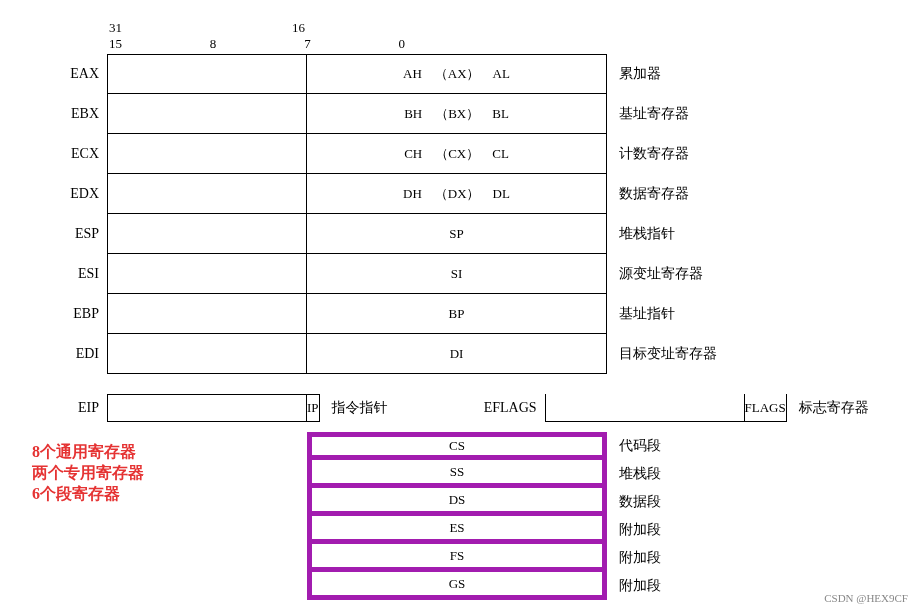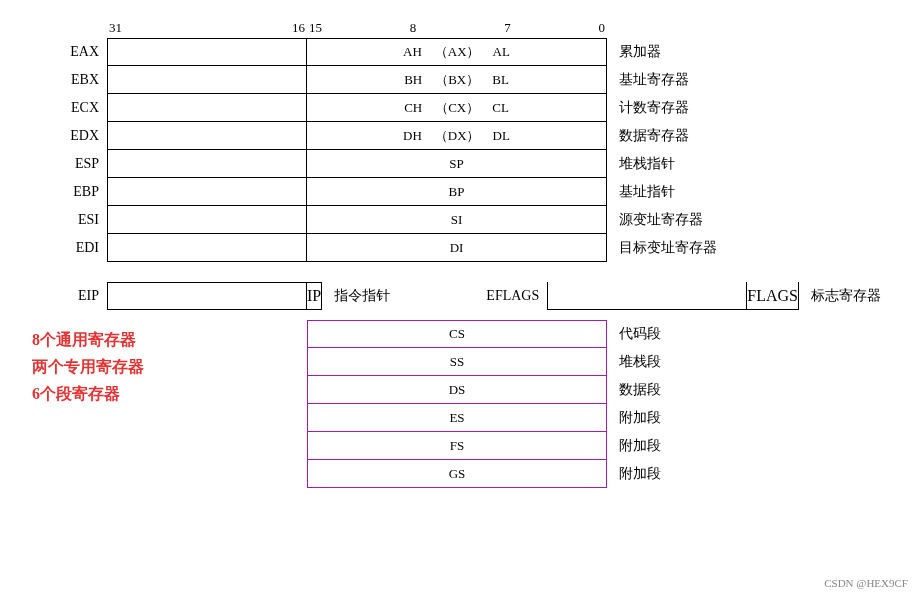--- a/index.html
+++ b/index.html
@@ -16,21 +16,21 @@
 
     .registers-section {
       display: flex;
       flex-direction: column;
       gap: 0;
     }
 
     .reg-row {
       display: flex;
       align-items: stretch;
-      height: 28px;
+      height: 40px;
     }
 
     .reg-name {
       width: 75px;
       display: flex;
       align-items: center;
       justify-content: flex-end;
       padding-right: 8px;
       font-size: 14px;
       font-weight: normal;
@@ -54,21 +54,21 @@
       max-width: 300px;
     }
 
     .reg-box-full {
       border: 1px solid #000;
       border-left: none;
       flex: 1;
       display: flex;
       align-items: center;
       justify-content: center;
-      font-size: 16px;
+      font-size: 13px;
       max-width: 300px;
     }
 
     .reg-desc {
       width: 150px;
       display: flex;
       align-items: center;
       padding-left: 12px;
       font-size: 14px;
       flex-shrink: 0;
@@ -110,21 +110,21 @@
     .seg-section {
       display: flex;
       align-items: flex-start;
       margin-top: 10px;
     }
 
     .seg-left-text {
       width: 200px;
       display: flex;
       flex-direction: column;
-      gap: 6px;
+      gap: 0;
       padding-top: 10px;
       flex-shrink: 0;
     }
 
     .seg-text-line {
       font-size: 16px;
       font-weight: bold;
       color: #e53333;
     }
 
@@ -135,21 +135,21 @@
     }
 
     .seg-row {
       display: flex;
       align-items: stretch;
       height: 28px;
     }
 
     .seg-box {
       width: 300px;
-      border: 1px solid #a21caf;
+      border: 5px solid #a21caf;
       display: flex;
       align-items: center;
       justify-content: center;
       font-size: 13px;
     }
 
     .seg-row:not(:first-child) .seg-box {
       border-top: none;
     }
 
@@ -174,20 +174,21 @@
       margin: 0 auto;
     }
 
     
     .bit-numbers {
       display: flex;
       margin-left: 75px;
       margin-bottom: 2px;
       font-size: 13px;
       color: #000;
+      flex-direction: column;
     }
 
     .bit-num-left {
       width: 200px;
       display: flex;
       justify-content: space-between;
       padding: 0 2px;
     }
 
     .bit-num-right {
@@ -247,31 +248,31 @@
     </div>
 
     <div class="reg-row">
       <div class="reg-name">ESP</div>
       <div class="reg-box-left"></div>
       <div class="reg-box-right">SP</div>
       <div class="reg-desc">堆栈指针</div>
     </div>
 
     <div class="reg-row">
+      <div class="reg-name">ESI</div>
+      <div class="reg-box-left"></div>
+      <div class="reg-box-right">SI</div>
+      <div class="reg-desc">源变址寄存器</div>
+    </div>
+
+    <div class="reg-row">
       <div class="reg-name">EBP</div>
       <div class="reg-box-left"></div>
       <div class="reg-box-right">BP</div>
       <div class="reg-desc">基址指针</div>
-    </div>
-
-    <div class="reg-row">
-      <div class="reg-name">ESI</div>
-      <div class="reg-box-left"></div>
-      <div class="reg-box-right">SI</div>
-      <div class="reg-desc">源变址寄存器</div>
     </div>
 
     <div class="reg-row">
       <div class="reg-name">EDI</div>
       <div class="reg-box-left"></div>
       <div class="reg-box-right">DI</div>
       <div class="reg-desc">目标变址寄存器</div>
     </div>
   </div>
 

